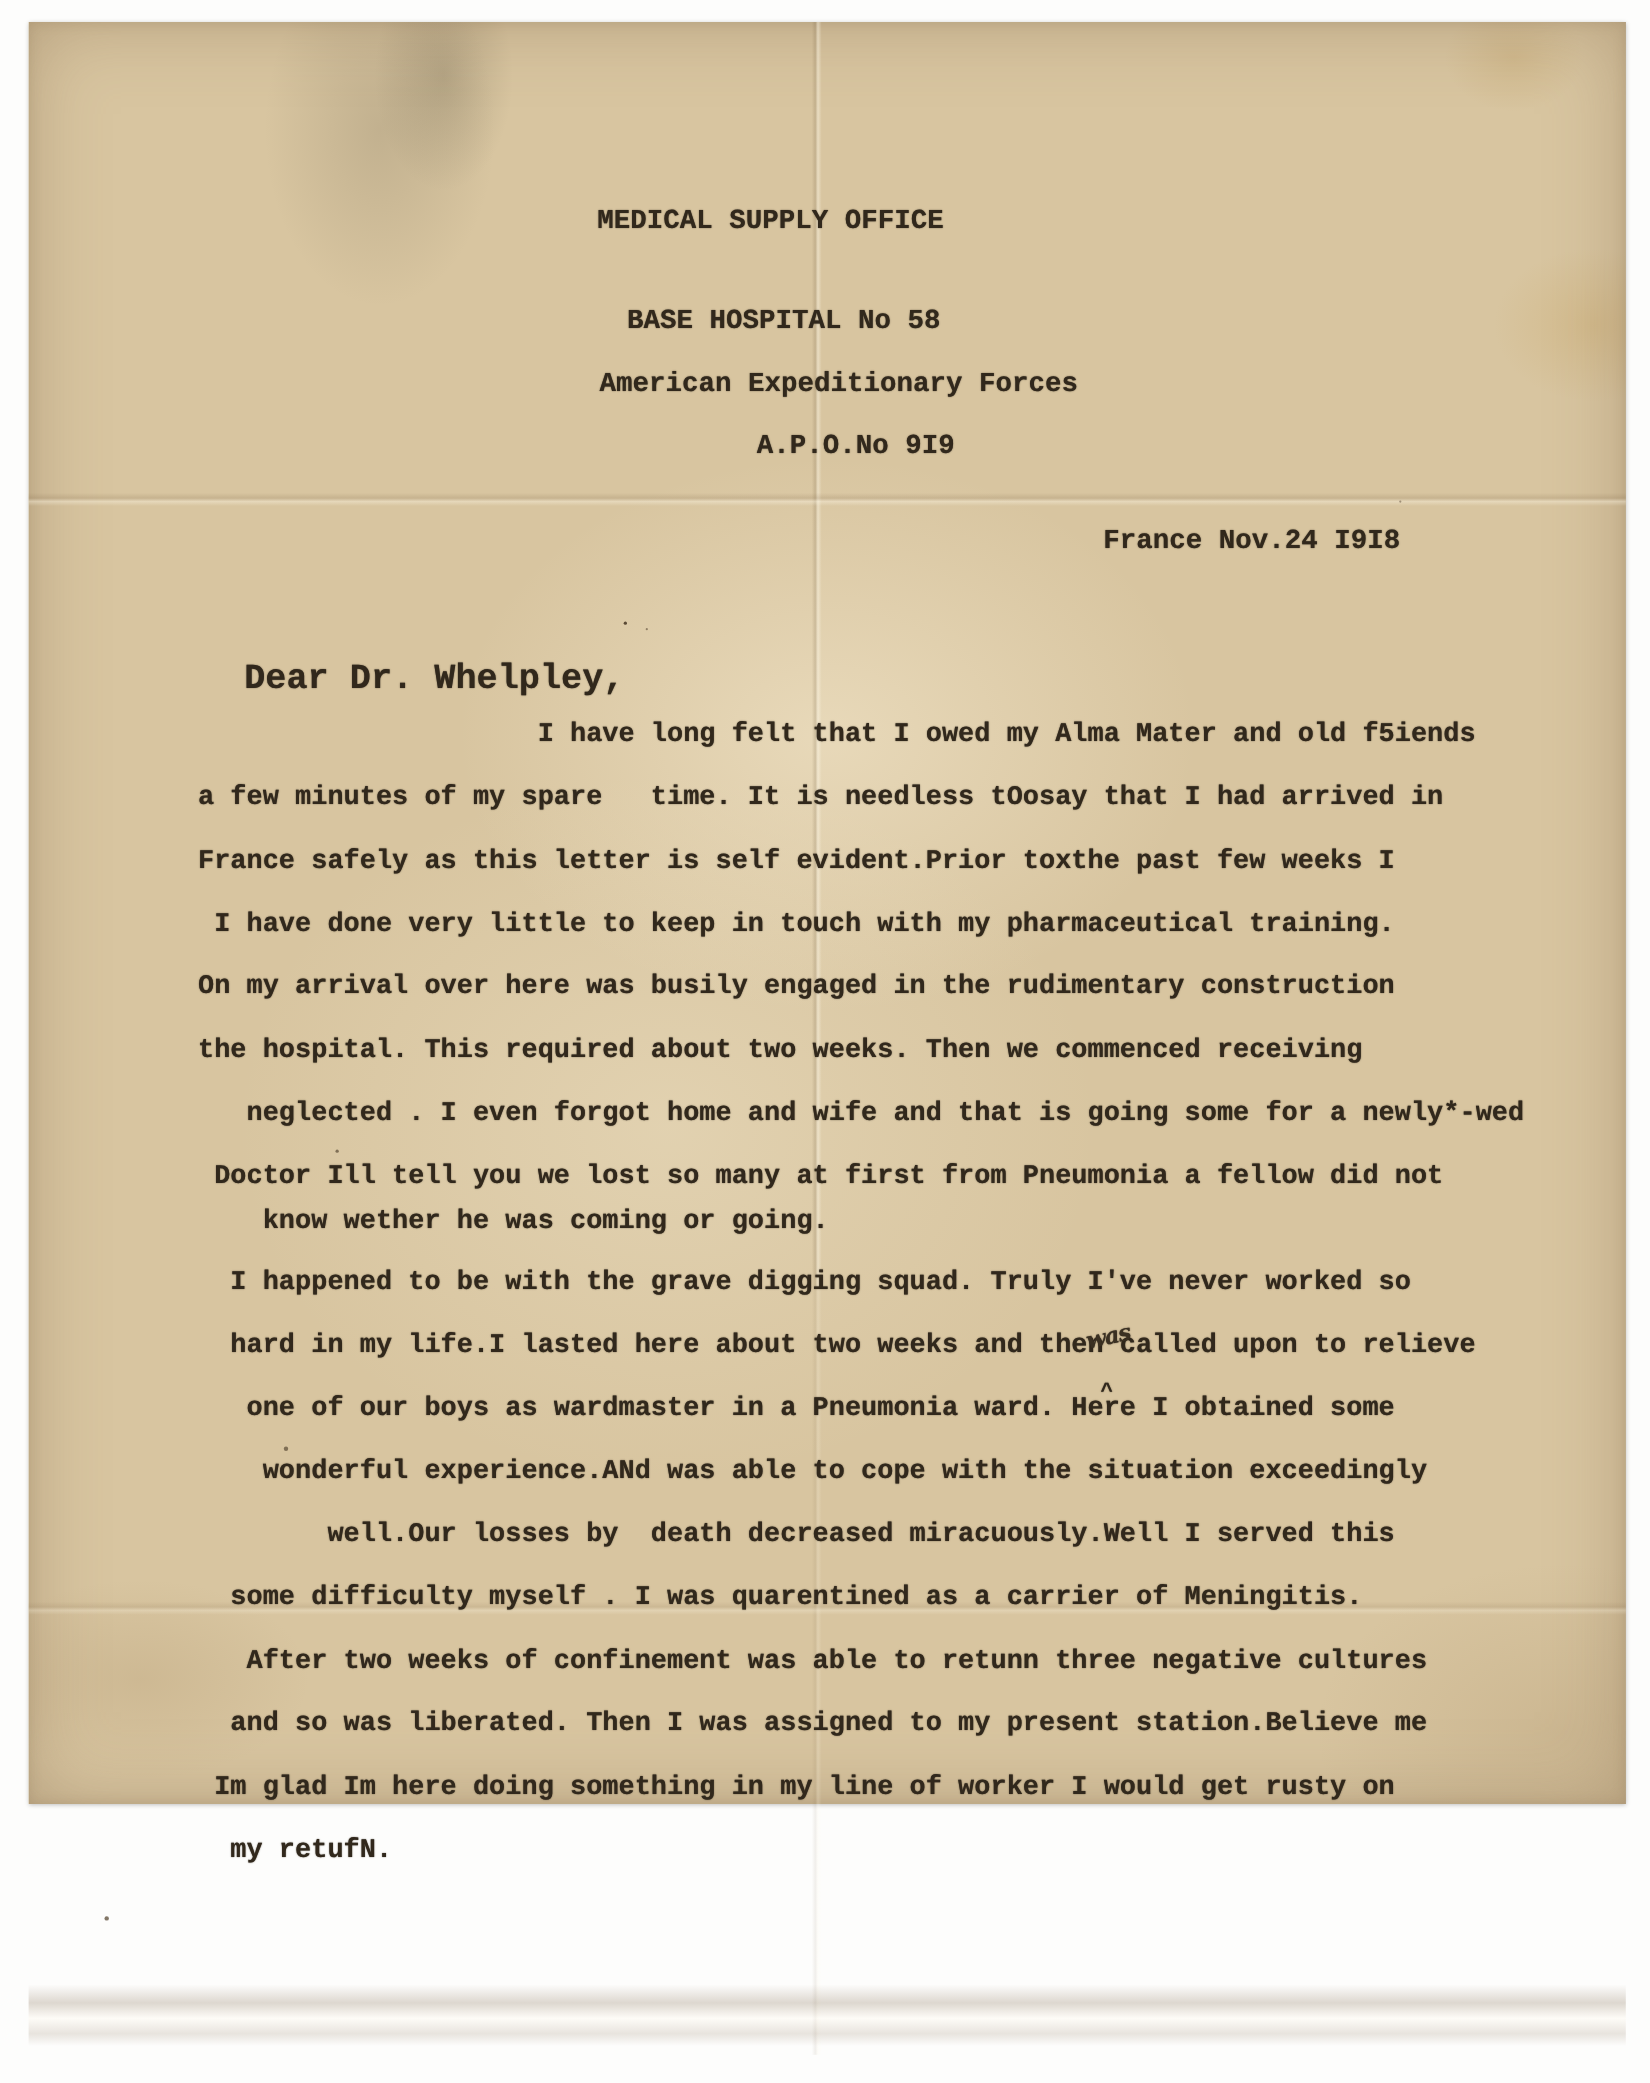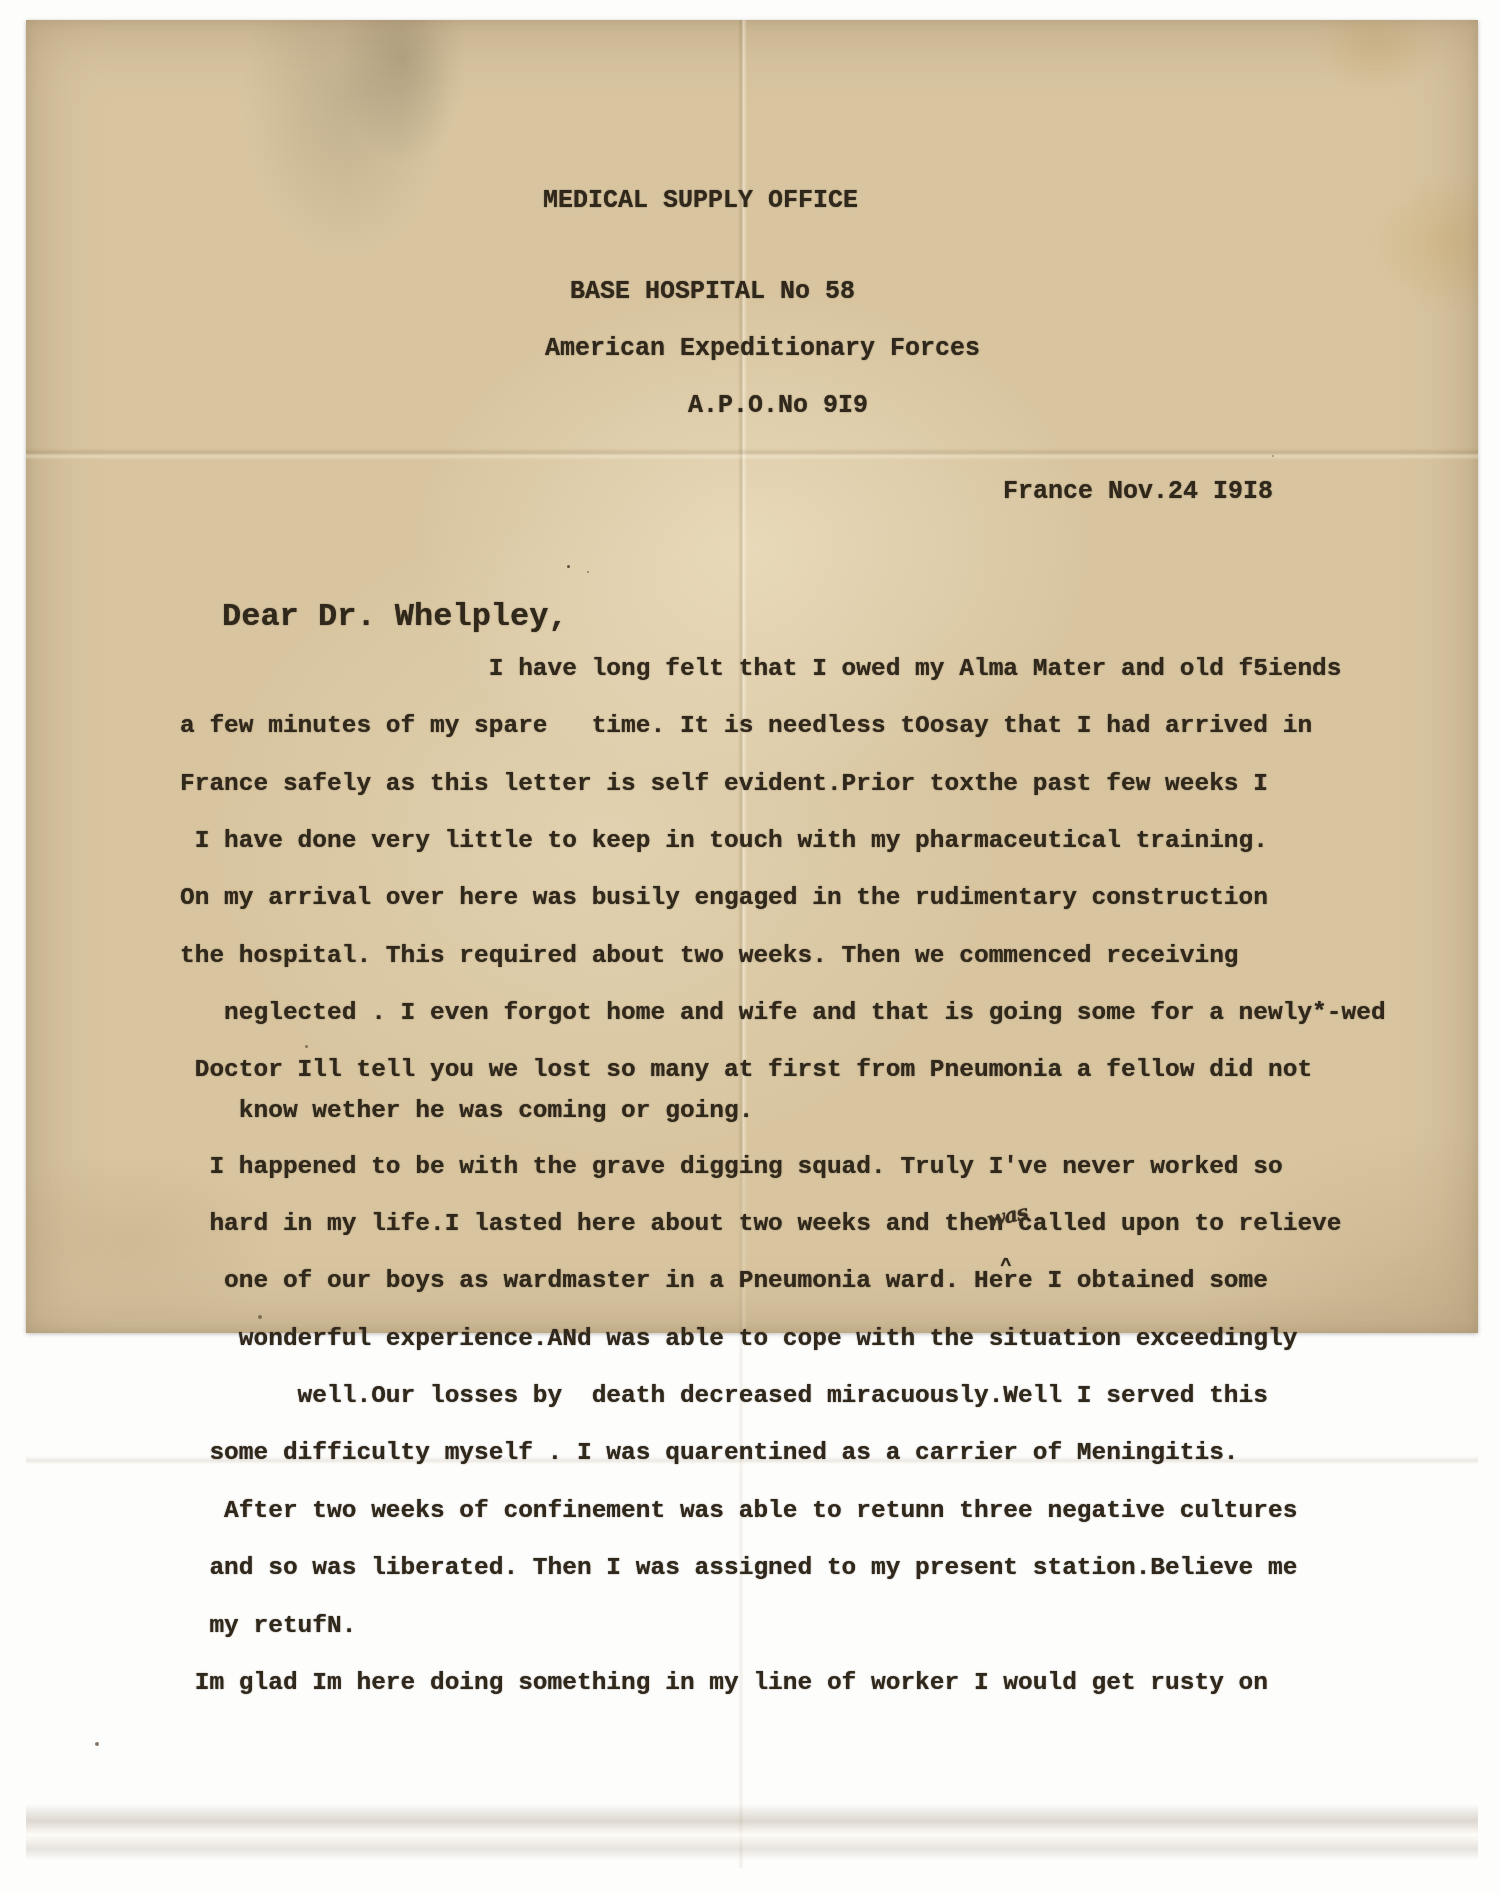--- a/index.html
+++ b/index.html
@@ -2,21 +2,21 @@
 <html><head>
 <meta charset="utf-8">
 <style>
   * { margin:0; padding:0; box-sizing:border-box; }
   html,body { width:1500px; height:1894px; }
   body { background:#fdfdfc; position:relative; overflow:hidden; }
 
   .scan { position:absolute; inset:0; background:#fdfdfc; }
 
   .paper {
-    position:absolute; left:26px; top:20px; width:1452px; height:1313px;
+    position:absolute; left:26px; top:20px; width:1452px; height:1620px;
     background-color:#d8c5a0;
     background-image:
       radial-gradient(ellipse 480px 360px at 50% 40%, rgba(245,233,206,.55), rgba(245,233,206,0) 70%),
       radial-gradient(ellipse 560px 460px at 40% 62%, rgba(240,228,200,.40), rgba(240,228,200,0) 70%),
       radial-gradient(ellipse 150px 230px at 22% 6%,  rgba(105,95,75,.20),  rgba(105,95,75,0) 70%),
       radial-gradient(ellipse 90px 150px  at 26% 3%,  rgba(90,82,62,.24),   rgba(90,82,62,0) 70%),
       radial-gradient(ellipse 130px 100px at 98% 17%, rgba(193,152,77,.24), rgba(193,152,77,0) 70%),
       radial-gradient(ellipse 90px 70px   at 93% 2%,  rgba(180,140,70,.20), rgba(180,140,70,0) 70%),
       radial-gradient(ellipse 220px 130px at 7% 93%,  rgba(150,120,80,.16), rgba(150,120,80,0) 70%),
       radial-gradient(ellipse 320px 220px at 96% 96%, rgba(150,120,80,.18), rgba(150,120,80,0) 70%);
@@ -106,17 +106,17 @@
         <div class="ln"><span> Doctor Ill tell you we lost so many at first from Pneumonia a fellow did not</span></div>
         <div class="ln tight"><span>    know wether he was coming or going.</span></div>
         <div class="ln"><span>  I happened to be with the grave digging squad. Truly I've never worked so</span></div>
         <div class="ln"><span>  hard in my life.I lasted here about two weeks and then</span><span class="ins-wrap"><span class="caret">^</span><span class="hand">was</span></span><span>called upon to relieve</span></div>
         <div class="ln"><span>   one of our boys as wardmaster in a Pneumonia ward. Here I obtained some</span></div>
         <div class="ln"><span>    wonderful experience.ANd was able to cope with the situation exceedingly</span></div>
         <div class="ln"><span>        well.Our losses by  death decreased miracuously.Well I served this</span></div>
         <div class="ln"><span>  some difficulty myself . I was quarentined as a carrier of Meningitis.</span></div>
         <div class="ln"><span>   After two weeks of confinement was able to retunn three negative cultures</span></div>
         <div class="ln"><span>  and so was liberated. Then I was assigned to my present station.Believe me</span></div>
+        <div class="ln"><span> Im glad Im here doing something in my line of worker I would get rusty on</span></div>
         <div class="ln"><span>  my retufN.</span></div>
-        <div class="ln"><span> Im glad Im here doing something in my line of worker I would get rusty on</span></div>
       </div>
   </div>
 </div>
 
 </body></html>

